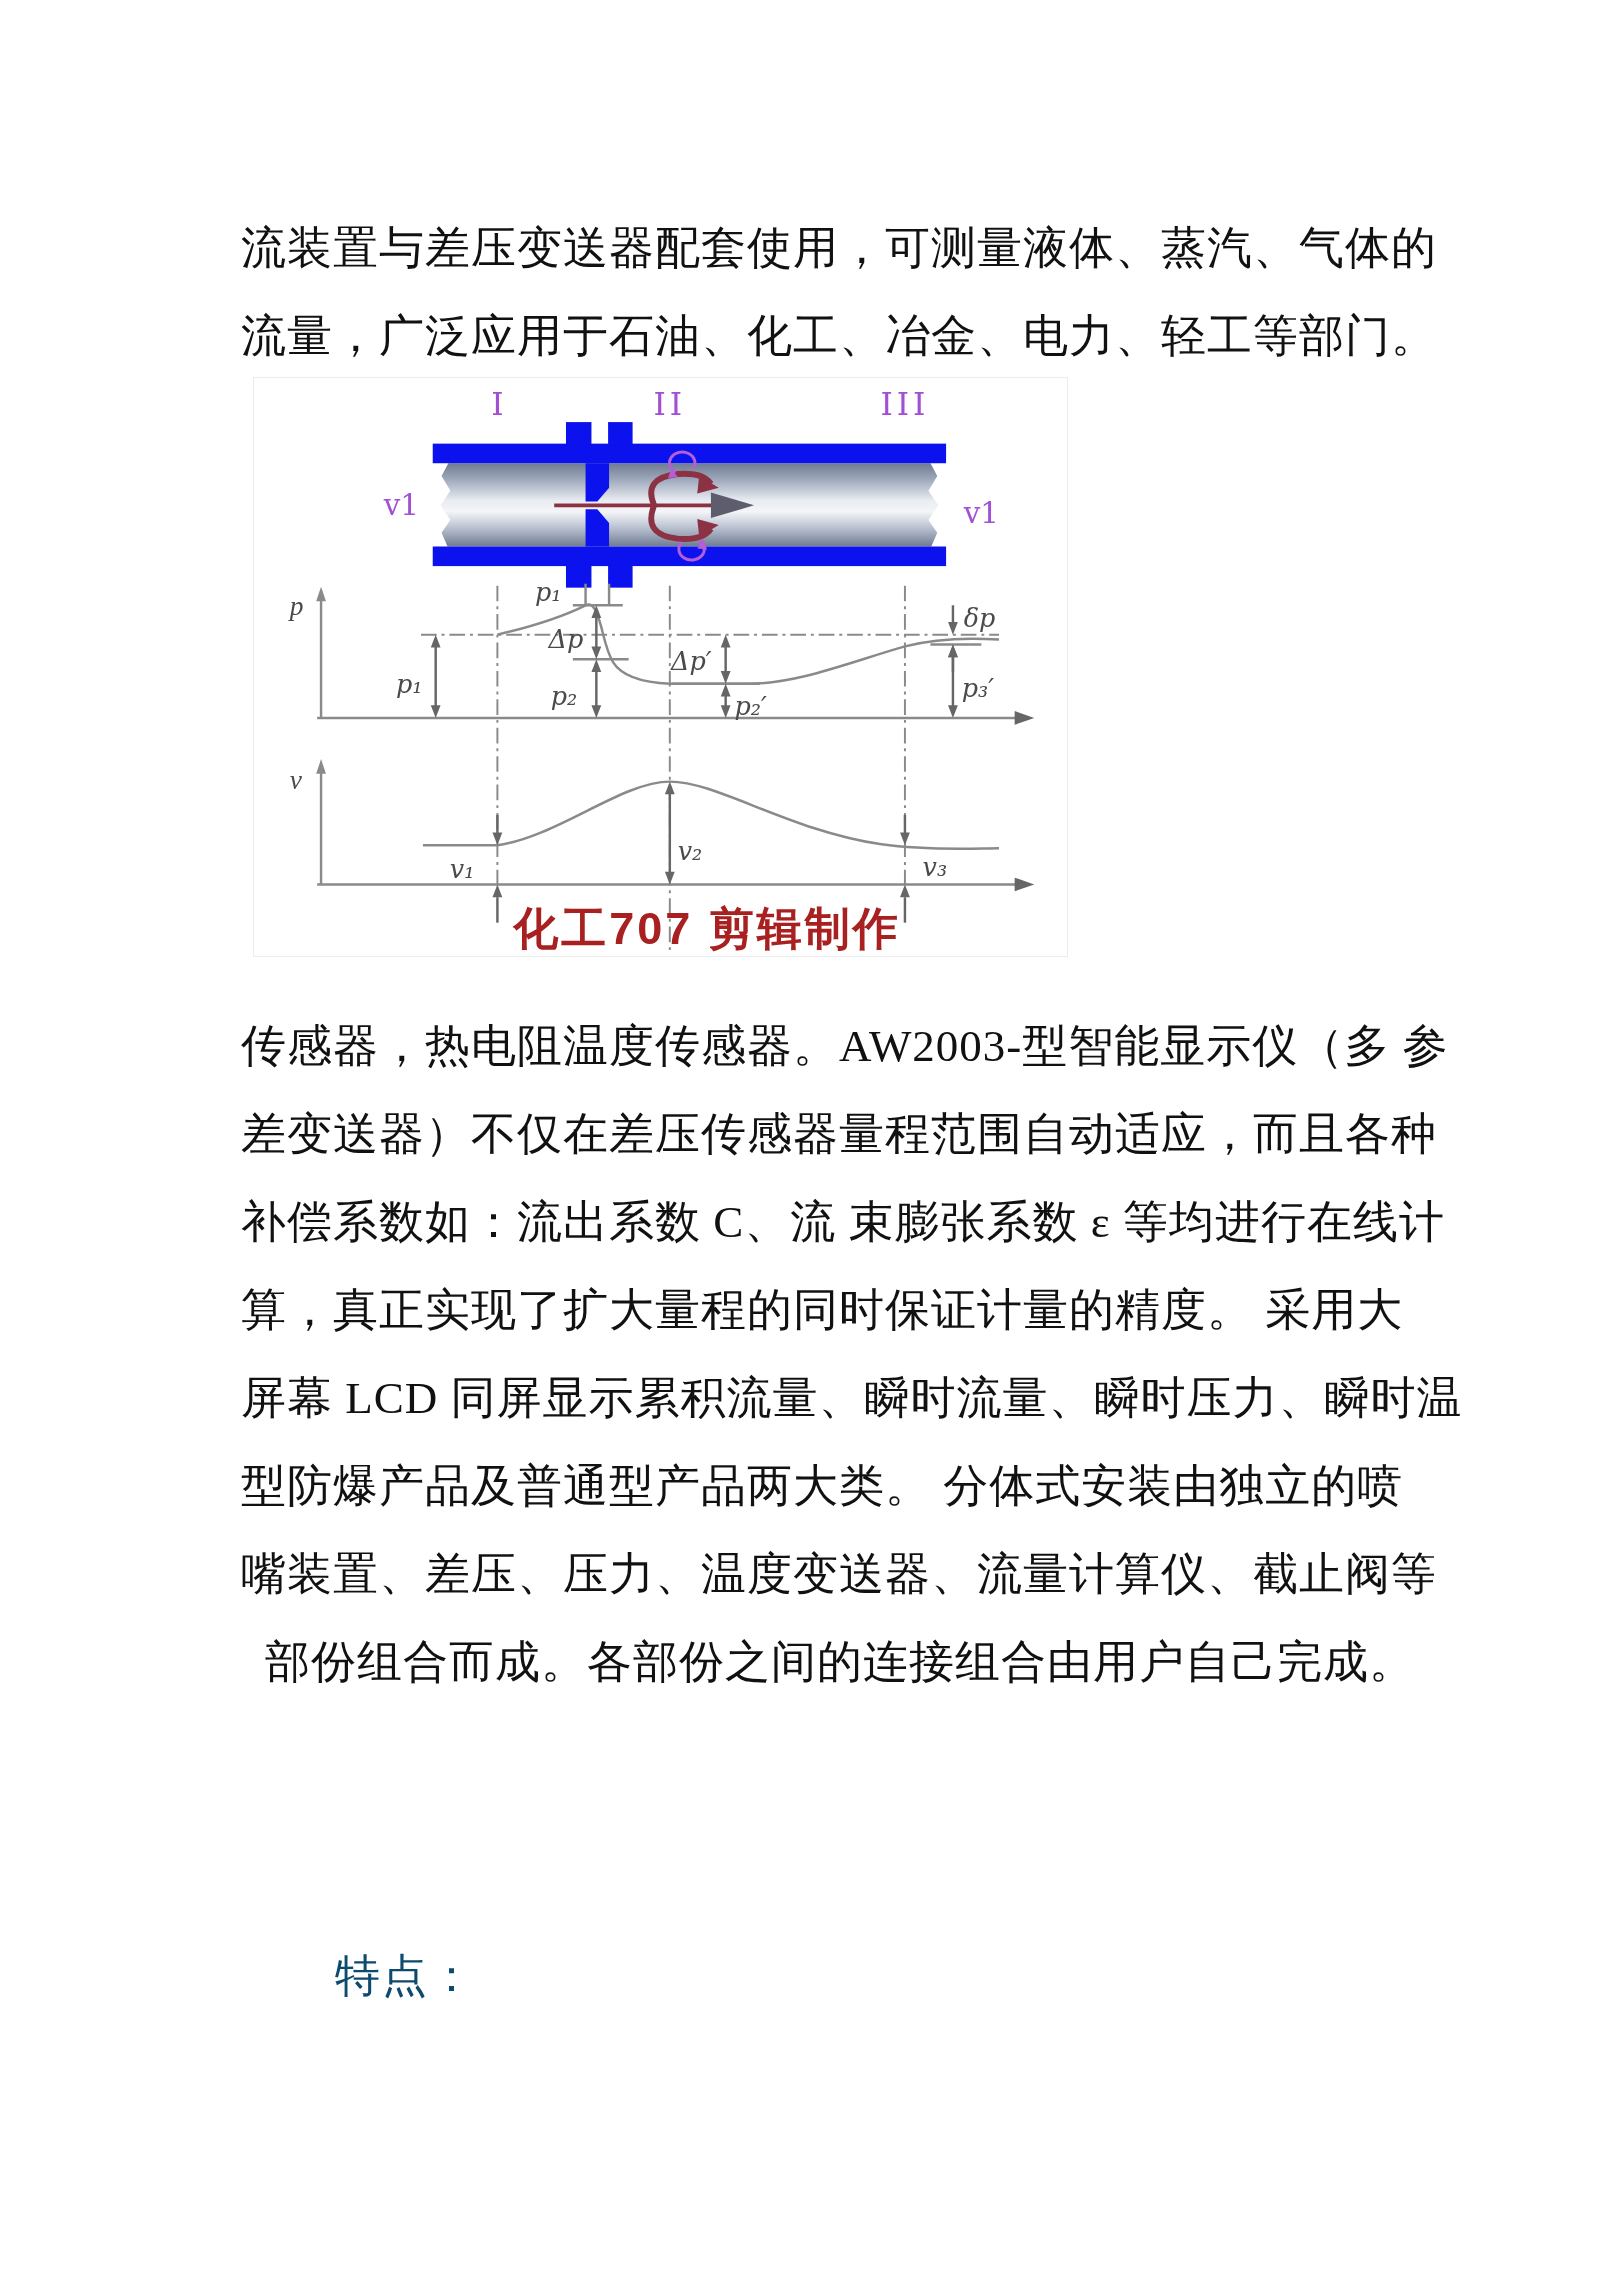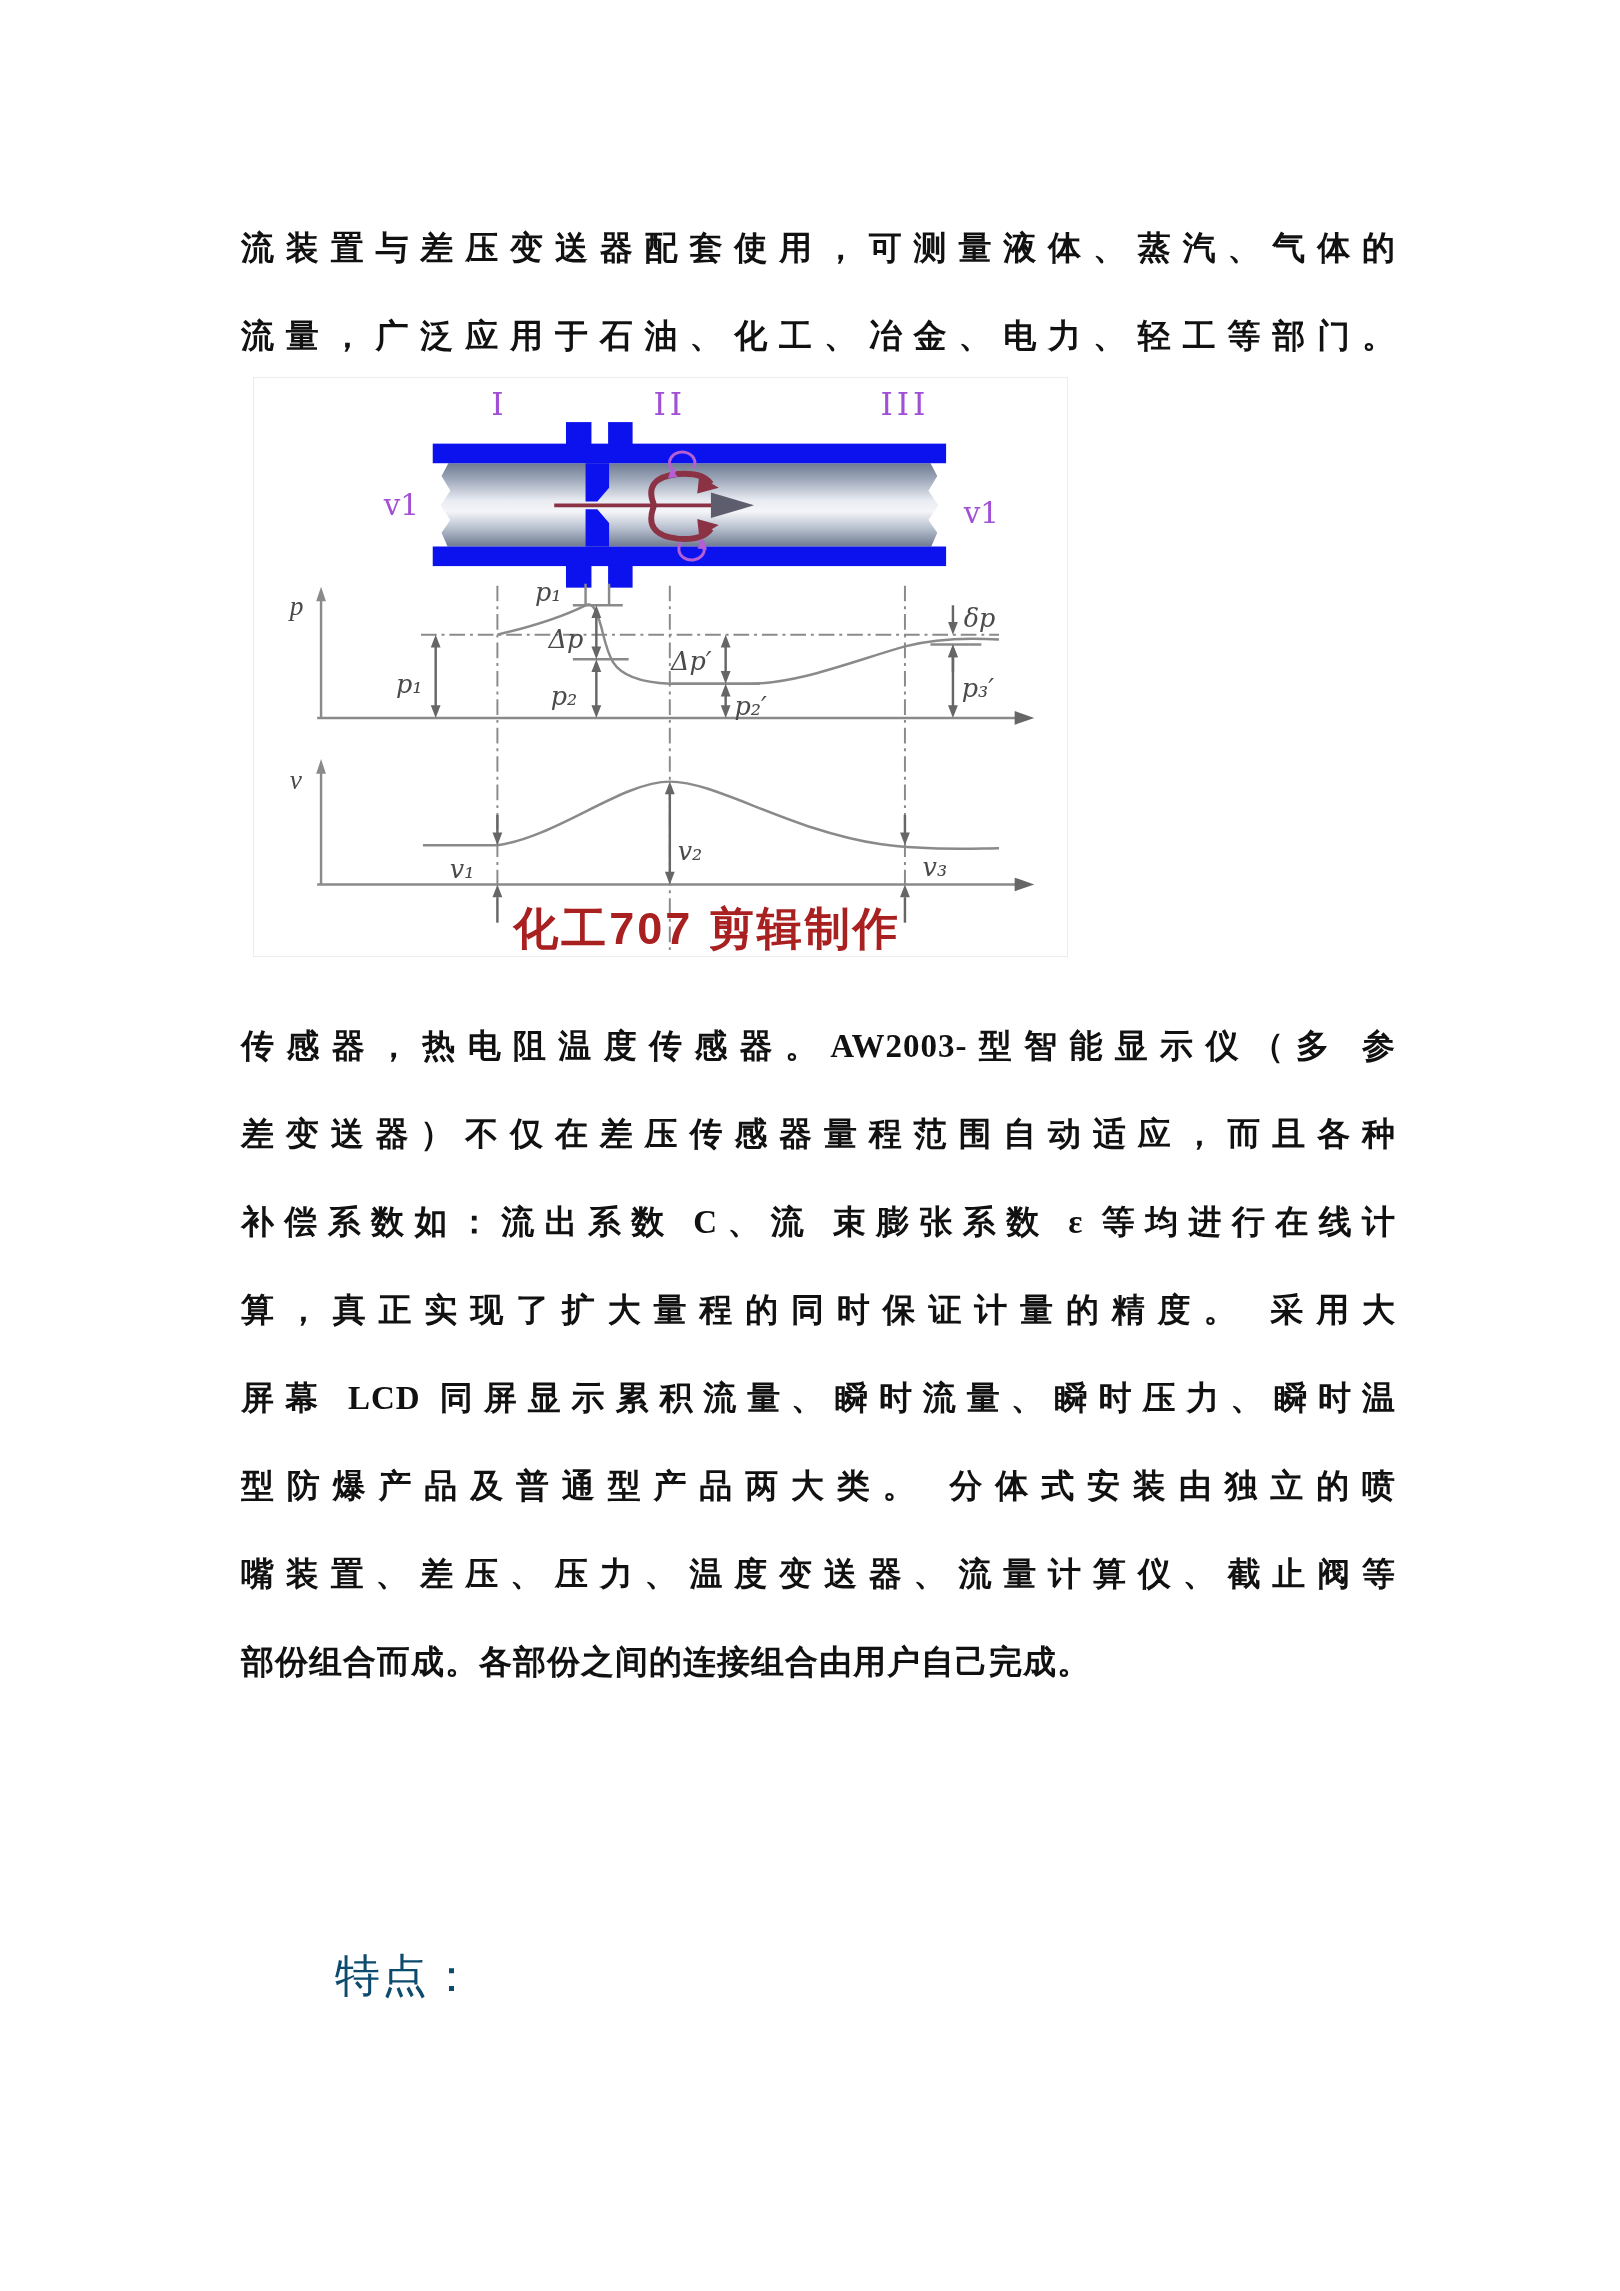--- a/index.html
+++ b/index.html
@@ -3,26 +3,25 @@
 <meta charset="utf-8">
 <style>
   html,body{margin:0;padding:0;background:#888;}
   .page{
     position:relative;width:1620px;height:2292px;background:#ffffff;
     margin:0 auto;overflow:hidden;
     font-family:"Liberation Serif","DejaVu Serif",serif;
   }
   .textblock{position:absolute;left:241px;width:1155px;color:#111;}
   .line{
-    font-size:33px;line-height:88px;white-space:nowrap;
+    font-size:45px;line-height:88px;white-space:nowrap;
     text-align:justify;text-align-last:justify;
     letter-spacing:1px;
-    font-weight:bold;
-  }
-  .line.nojust{text-align:right;text-align-last:left;}
+  }
+  .line.nojust{text-align:right;text-align-last:left;margin-left:24px;}
   .line.indent{padding-left:90px;}
   .features{
     position:absolute;left:335px;top:1947px;
     font-size:45px;line-height:59px;color:#0c4a6e;letter-spacing:2px;
   }
   .figure{
     position:absolute;left:253px;top:377px;width:815px;height:580px;
     background:#ffffff;border:1px solid #ececec;box-sizing:border-box;
   }
   .figure svg{display:block;}

